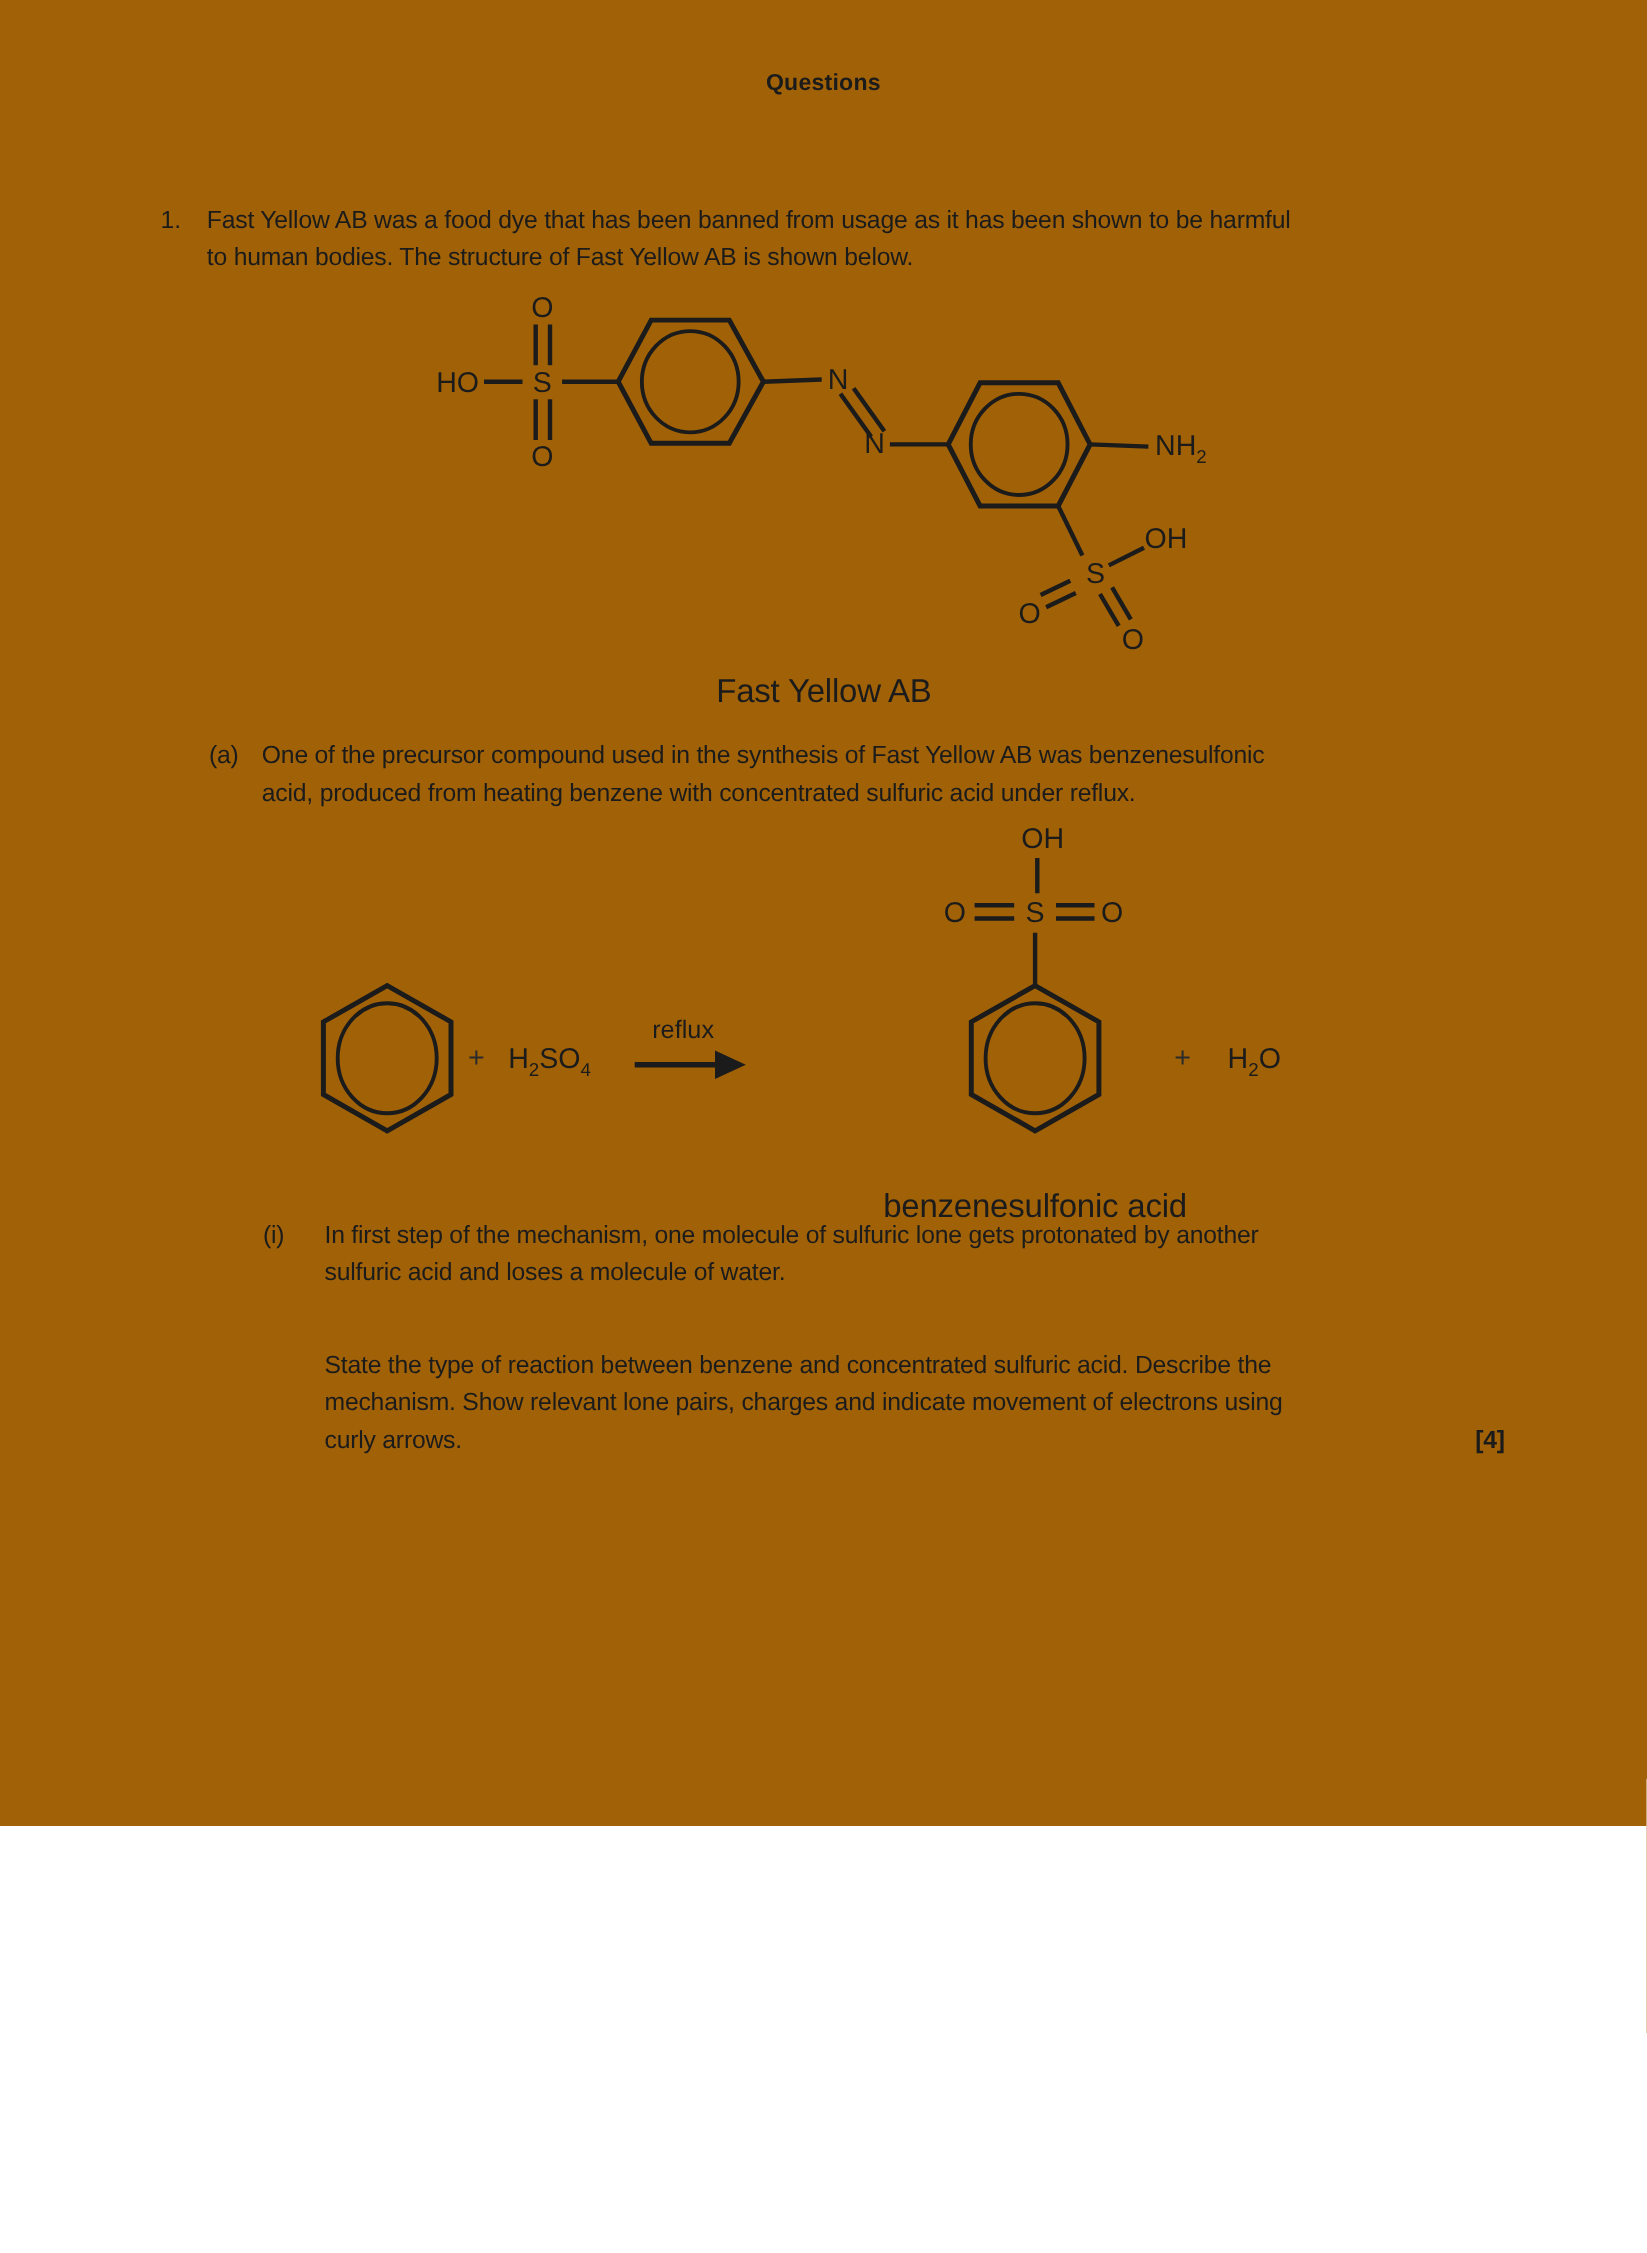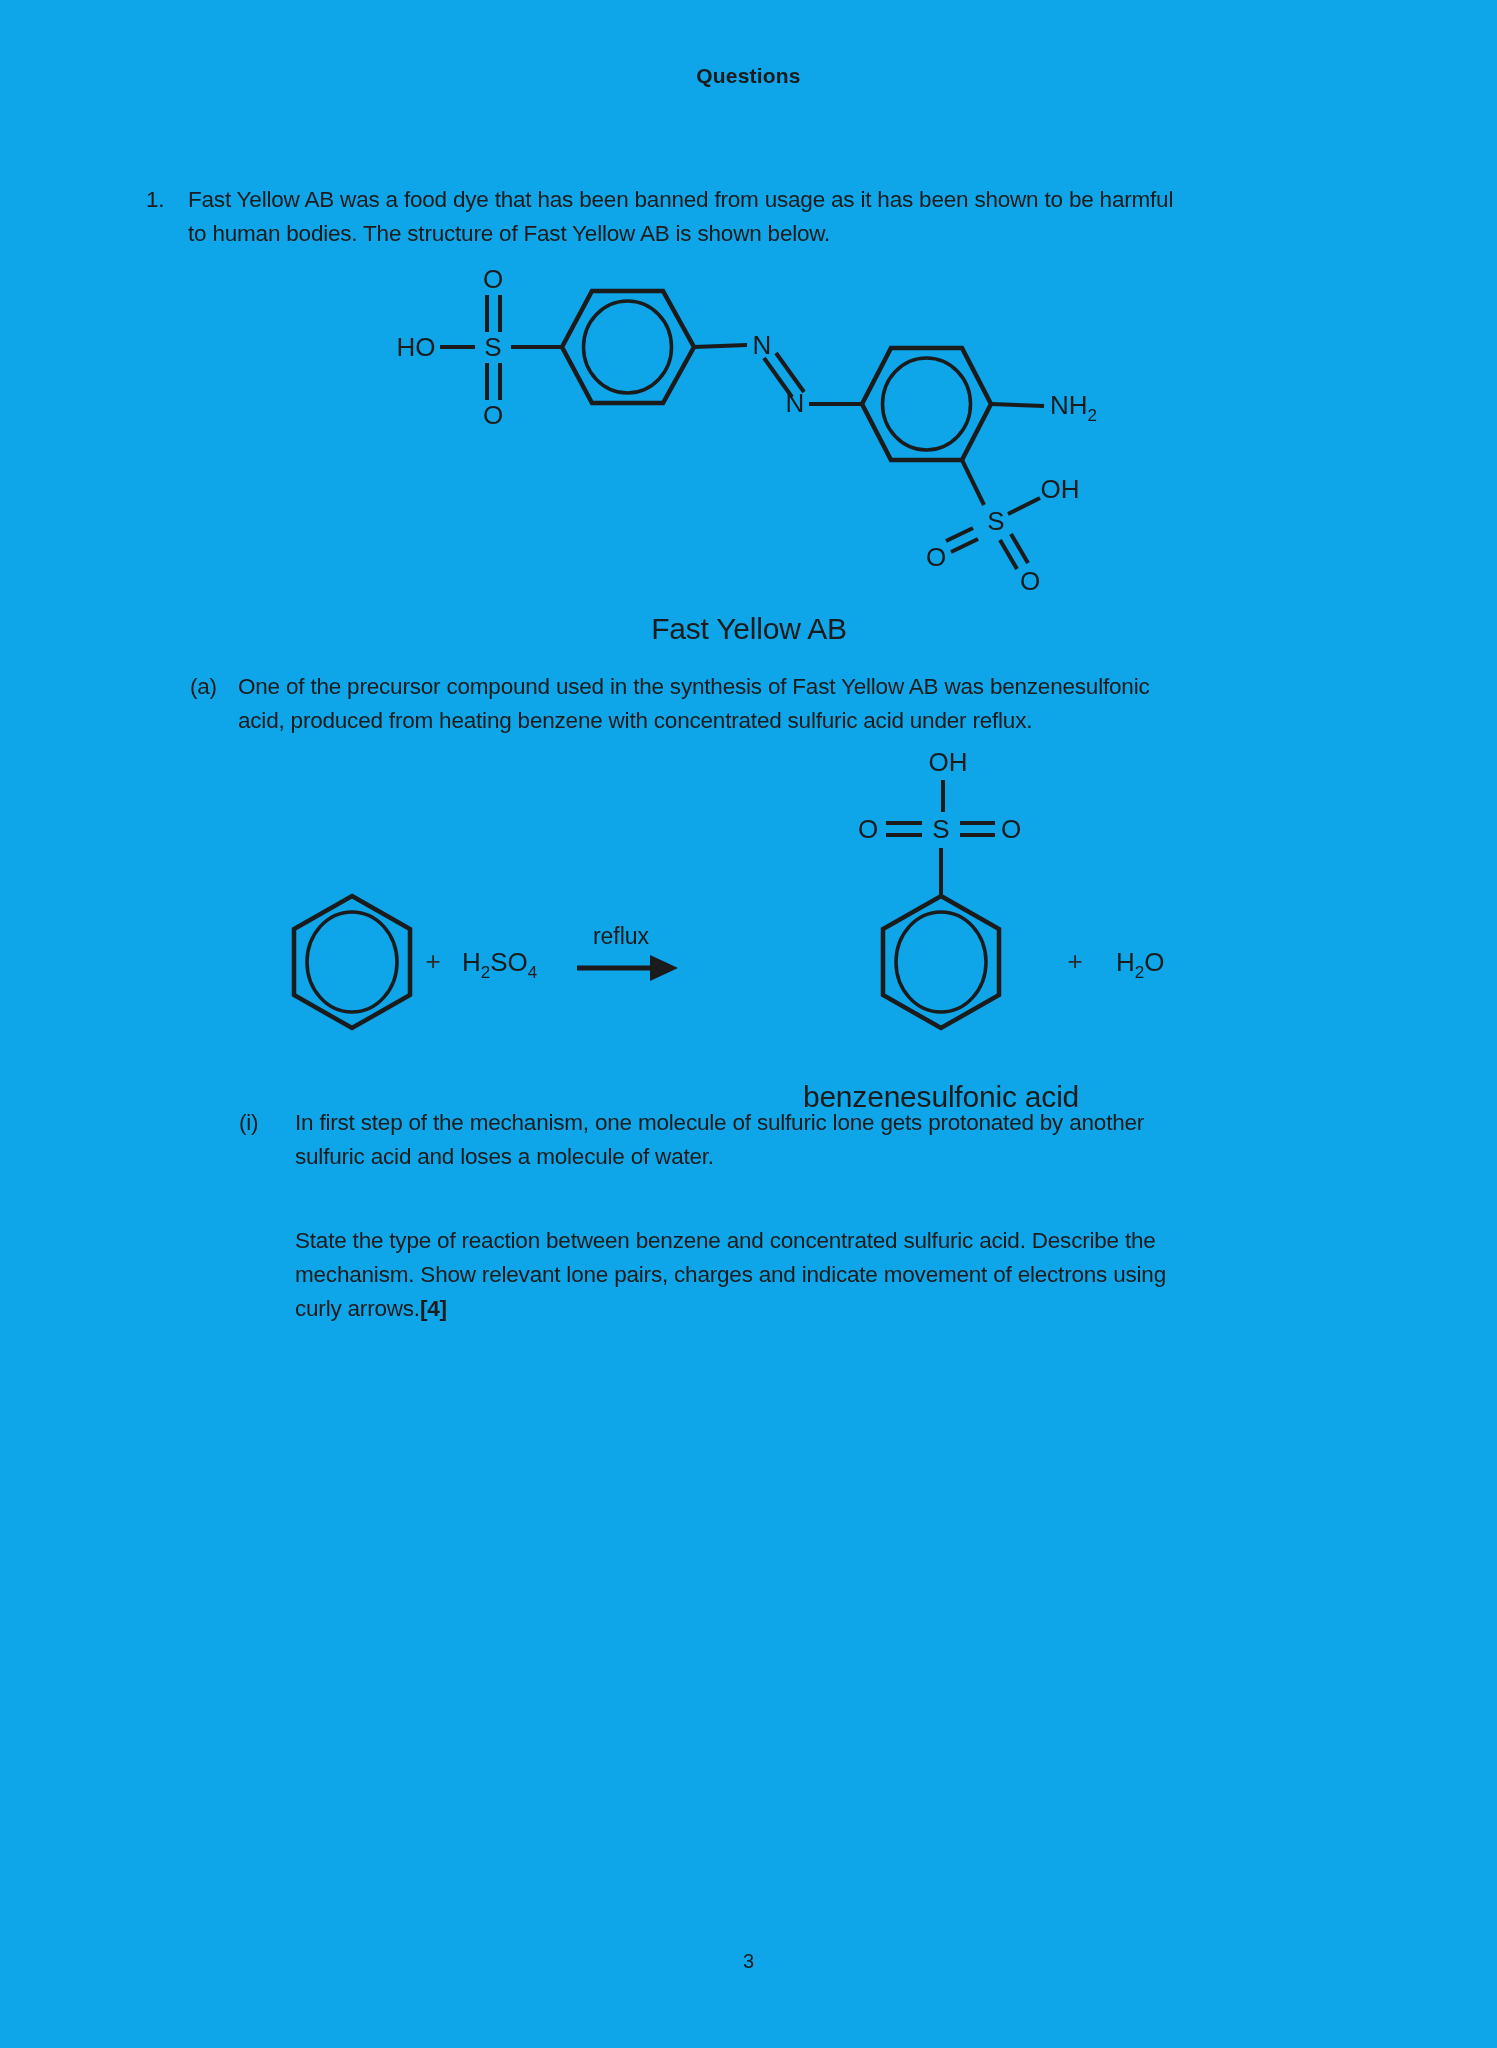--- a/index.html
+++ b/index.html
@@ -1,38 +1,38 @@
 <!DOCTYPE html>
 <html><head>
 <meta charset="utf-8">
 <style>
   html,body{margin:0;padding:0;background:#ffffff;}
   .page{
     position:relative;
-    width:1497px;height:2048px;
-    background:#0ea5e9;
+    width:1497px;height:1660px;
+    background:#a16207;
     font-family:"Liberation Sans", sans-serif;
     color:#1b1b1b;
     overflow:hidden;
   }
   .header-title{
     position:absolute;left:0;top:64px;width:1497px;
     text-align:center;font-size:21px;font-weight:700;letter-spacing:0.2px;
   }
   .para{position:absolute;display:flex;font-size:22.5px;line-height:34px;letter-spacing:-0.2px;}
   .para .plabel{flex:0 0 auto;}
   .pline{white-space:nowrap;}
   .q1{left:146px;top:183px;}
   .q1 .plabel{width:42px;}
   .pa{left:190px;top:670px;}
   .pa .plabel{width:48px;}
   .pi{left:239px;top:1106px;}
   .pi .plabel{width:56px;}
   .ptask{left:295px;top:1224px;}
-  .task-row{display:flex;width:1073px;}
+  .task-row{display:flex;justify-content:space-between;width:1073px;}
   .marks{font-weight:700;}
   .caption{position:absolute;text-align:center;font-size:30px;letter-spacing:-0.2px;}
   .caption1{left:559px;top:612px;width:380px;}
   .caption2{left:741px;top:1080px;width:400px;}
   .pagenum{position:absolute;left:0;top:1950px;width:1497px;text-align:center;font-size:20px;}
   .struct-svg{position:absolute;}
   .sv1{left:300px;top:250px;}
   .sv2{left:250px;top:745px;}
   .bond{stroke:#1b1b1b;stroke-width:4;fill:none;}
   .bond-thick{stroke:#1b1b1b;stroke-width:4.5;fill:none;stroke-linejoin:miter;}

